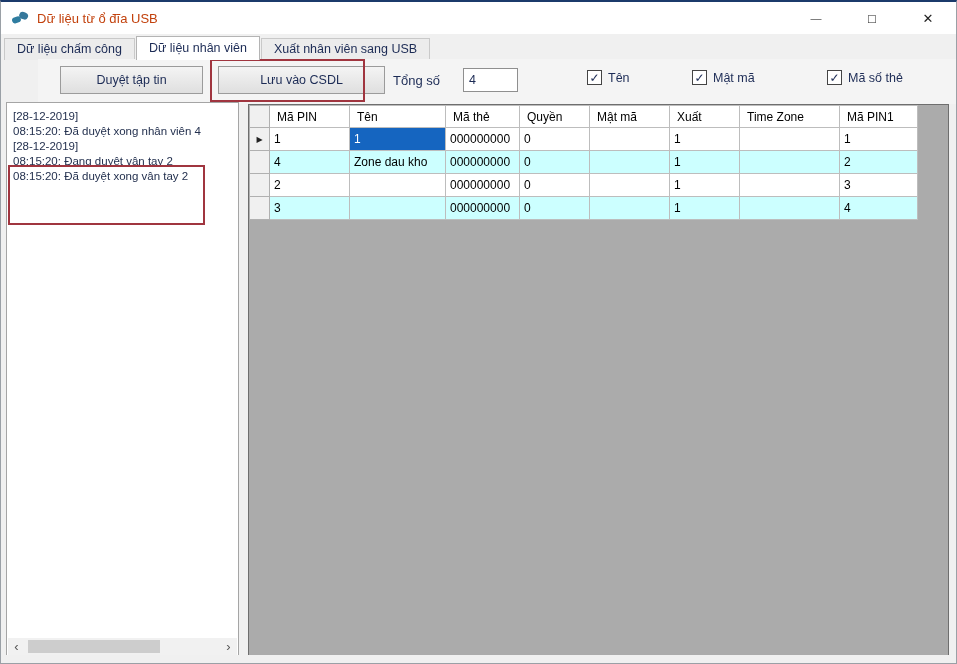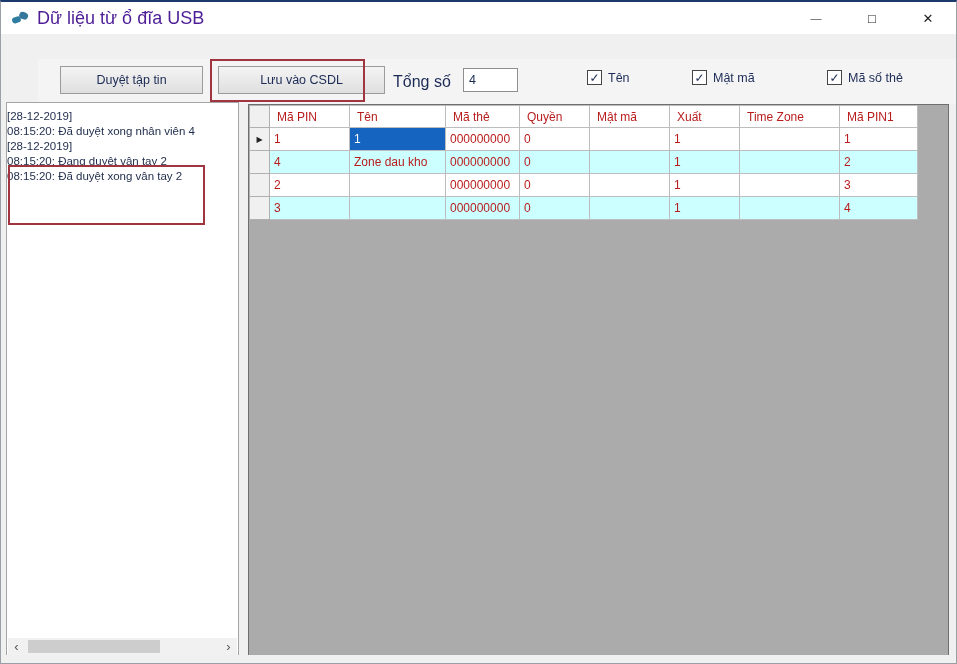--- a/index.html
+++ b/index.html
@@ -6,21 +6,21 @@
   html,body { width:957px; height:664px; }
   body { font-family:"Liberation Sans", sans-serif; color:#1c2b55; background:#e8e8e8; }
 
   .window { position:relative; width:957px; height:664px; background:#f0f0f0;
             border:1px solid #9aa0a6; border-top:2px solid #1b3a6b; overflow:hidden; }
 
   
   .titlebar { position:absolute; top:0; left:0; right:0; height:32px; background:#ffffff;
               display:flex; align-items:center; }
   .app-icon { width:18px; height:16px; margin-left:10px; }
-  .title-text { margin-left:8px; font-size:18px; color:#4c1d95; }
+  .title-text { margin-left:8px; font-size:13px; color:#c2410c; }
   .win-controls { position:absolute; right:0; top:0; height:32px; display:flex; }
   .win-btn { width:56px; height:32px; display:flex; align-items:center; justify-content:center;
              font-size:13px; color:#222; }
   .win-btn.min { font-size:11px; color:#555; }
 
   
   .tabstrip { position:absolute; top:34px; left:0; right:0; height:24px; background:#f0f0f0;
               display:flex; align-items:flex-end; padding-left:3px; }
   .tab { height:22px; padding:0 12px; font-size:12.5px; line-height:21px; color:#1c2b55;
          background:#ececec; border:1px solid #c9c9c9; border-bottom:none; margin-right:1px; }
@@ -29,53 +29,53 @@
 
   
   .toolbar { position:absolute; top:57px; left:0; right:0; height:45px; background:#f4f4f4;margin-left:37px; }
   .btn { position:absolute; height:28px; background:linear-gradient(#f4f4f4,#dfdfdf);
          border:1px solid #9b9b9b; font-size:12.5px; color:#1c2b55; text-align:center;
          font-family:"Liberation Sans",sans-serif; }
   .btn-browse { left:22px; top:7px; width:143px; }
   .btn-save   { left:180px; top:7px; width:167px; }
   .red-frame-save { position:absolute; left:172px; top:0px; width:155px; height:43px;
                     border:2px solid #a0353f; pointer-events:none; }
-  .total-label { position:absolute; left:355px; top:14px; font-size:16px; }
+  .total-label { position:absolute; left:355px; top:14px; font-size:13px; }
   .total-input { position:absolute; left:425px; top:9px; width:55px; height:24px;
                  border:1px solid #8f8f8f; background:#fff; font-size:12.5px; color:#1c2b55;
                  padding:2px 5px; font-family:"Liberation Sans",sans-serif; }
   .chk-group { position:absolute; left:549px; top:11px; display:flex; }
   .chk { display:flex; align-items:center; margin-right:30px; }
   .chk .box { width:15px; height:15px; border:1px solid #444; background:#fff;
               display:flex; align-items:center; justify-content:center;
               font-size:12px; color:#1c2b55; line-height:1; }
   .chk .lbl { margin-left:6px; font-size:12.5px; }
   .chk-1 { width:75px; } .chk-2 { width:105px; }
 
   
   .log-panel { position:absolute; left:5px; top:100px; width:233px; height:555px;
                background:#fff; border:1px solid #a5a5a5; }
-  .log-lines { padding:6px 4px 0 0; font-size:11.5px; line-height:15px; color:#24314f; }
+  .log-lines { padding:6px 4px 0 6px; font-size:11.5px; line-height:15px; color:#24314f; }
   .log-redbox { position:absolute; left:1px; top:62px; width:197px; height:60px;
                 border:2px solid #a0353f; pointer-events:none; }
   .hscroll { position:absolute; left:1px; right:1px; bottom:1px; height:17px; background:#f1f1f1;
              display:flex; align-items:center; }
   .hs-arrow { width:17px; height:17px; display:flex; align-items:center; justify-content:center;
               font-size:13px; color:#555; }
   .hs-arrow.right { position:absolute; right:0; }
   .hs-thumb { position:absolute; left:20px; width:132px; height:13px; background:#cdcdcd; }
 
   
   .grid-panel { position:absolute; left:247px; top:102px; width:701px; height:554px;
                 background:#ababab; border:1px solid #6e6e6e; }
   table.grid { border-collapse:collapse; table-layout:fixed; background:#ababab;
                position:absolute; left:0px; top:0px; }
   .grid th, .grid td { border:1px solid #bdbdbd; font-size:12px; font-weight:normal;
                        text-align:left; padding:0 4px; overflow:hidden; white-space:nowrap;
-                       color:#b91c1c; background:#fff; height:23px; }
+                       color:#000000; background:#fff; height:23px; }
   .grid th { height:22px; padding:0 7px; }
   .grid .rowhdr { width:20px; background:#f0f0f0; border-color:#b0b0b0; padding:0;
                   text-align:center; color:#222; font-size:8px; }
   .grid tr.alt td { background:#ccffff; }
   .grid tr.alt td.rowhdr, .grid tr td.rowhdr { background:#f0f0f0; }
   .grid td.selected { background:#1565c0 !important; color:#ffffff; }
 
   .statusline { position:absolute; left:0; right:0; bottom:0; height:8px; background:#f0f0f0; }
 </style>
 </head>
@@ -89,20 +89,25 @@
       <rect x="8" y="2" width="9" height="7" rx="3.5" fill="#35789b" transform="rotate(20 12 6)"></rect>
     </svg>
     <span class="title-text">Dữ liệu từ ổ đĩa USB</span>
     <div class="win-controls">
       <div class="win-btn min">—</div>
       <div class="win-btn">□</div>
       <div class="win-btn">✕</div>
     </div>
   </div>
 
+  <div class="tabstrip">
+    <div class="tab">Dữ liệu chấm công</div>
+    <div class="tab active">Dữ liệu nhân viên</div>
+    <div class="tab">Xuất nhân viên sang USB</div>
+  </div>
 
   <div class="toolbar">
     <button class="btn btn-browse">Duyệt tập tin</button>
     <button class="btn btn-save">Lưu vào CSDL</button>
     <div class="red-frame-save"></div>
     <span class="total-label">Tổng số</span>
     <input class="total-input" value="4" style="">
     <div class="chk-group">
       <div class="chk chk-1">
         <span class="box">✓</span>

